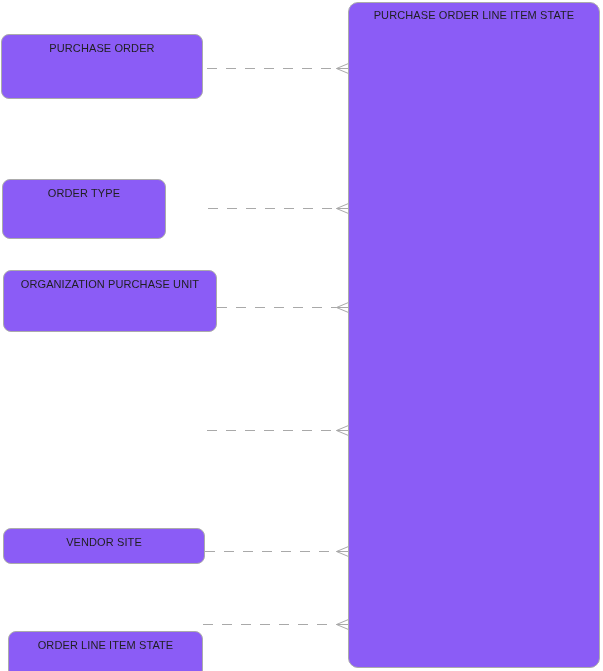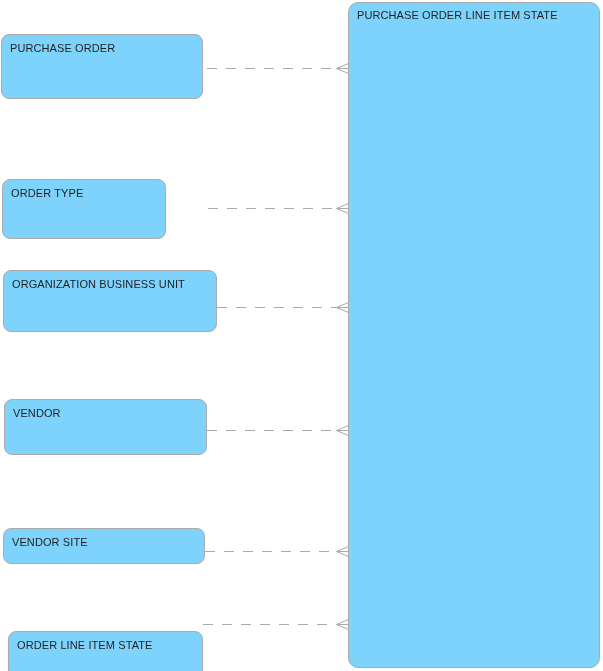--- a/index.html
+++ b/index.html
@@ -11,24 +11,25 @@
     position: relative;
     width: 603px;
     height: 671px;
     background: #ffffff;
     font-family: "Liberation Sans", sans-serif;
     overflow: hidden;
   }
   .entity-node {
     position: absolute;
     box-sizing: border-box;
-    background: #7dd3fc;
+    background: #8b5cf6;
     border: 1px solid #ababab;
     border-radius: 8px;
     z-index: 2;
+    text-align: center;
   }
   .entity-node .entity-label {
     display: block;
     padding: 7px 8px 0 8px;
     font-size: 11px;
     line-height: 12px;
     color: #1f1f1f;
     white-space: nowrap;
     letter-spacing: 0.1px;
   }
@@ -94,26 +95,23 @@
 
   <div class="entity-node" style="left:1px; top:34px; width:202px; height:65px;">
     <span class="entity-label">PURCHASE ORDER</span>
   </div>
 
   <div class="entity-node" style="left:2px; top:179px; width:164px; height:60px;">
     <span class="entity-label">ORDER TYPE</span>
   </div>
 
   <div class="entity-node" style="left:3px; top:270px; width:214px; height:62px;">
-    <span class="entity-label">ORGANIZATION BUSINESS UNIT</span>
+    <span class="entity-label">ORGANIZATION PURCHASE UNIT</span>
   </div>
 
-  <div class="entity-node" style="left:4px; top:399px; width:203px; height:56px;">
-    <span class="entity-label">VENDOR</span>
-  </div>
 
   <div class="entity-node" style="left:3px; top:528px; width:202px; height:36px;">
     <span class="entity-label">VENDOR SITE</span>
   </div>
 
   <div class="entity-node" style="left:8px; top:619px; width:195px; height:47px;margin-top:12px;">
     <span class="entity-label">ORDER LINE ITEM STATE</span>
   </div>
 
 </div>

